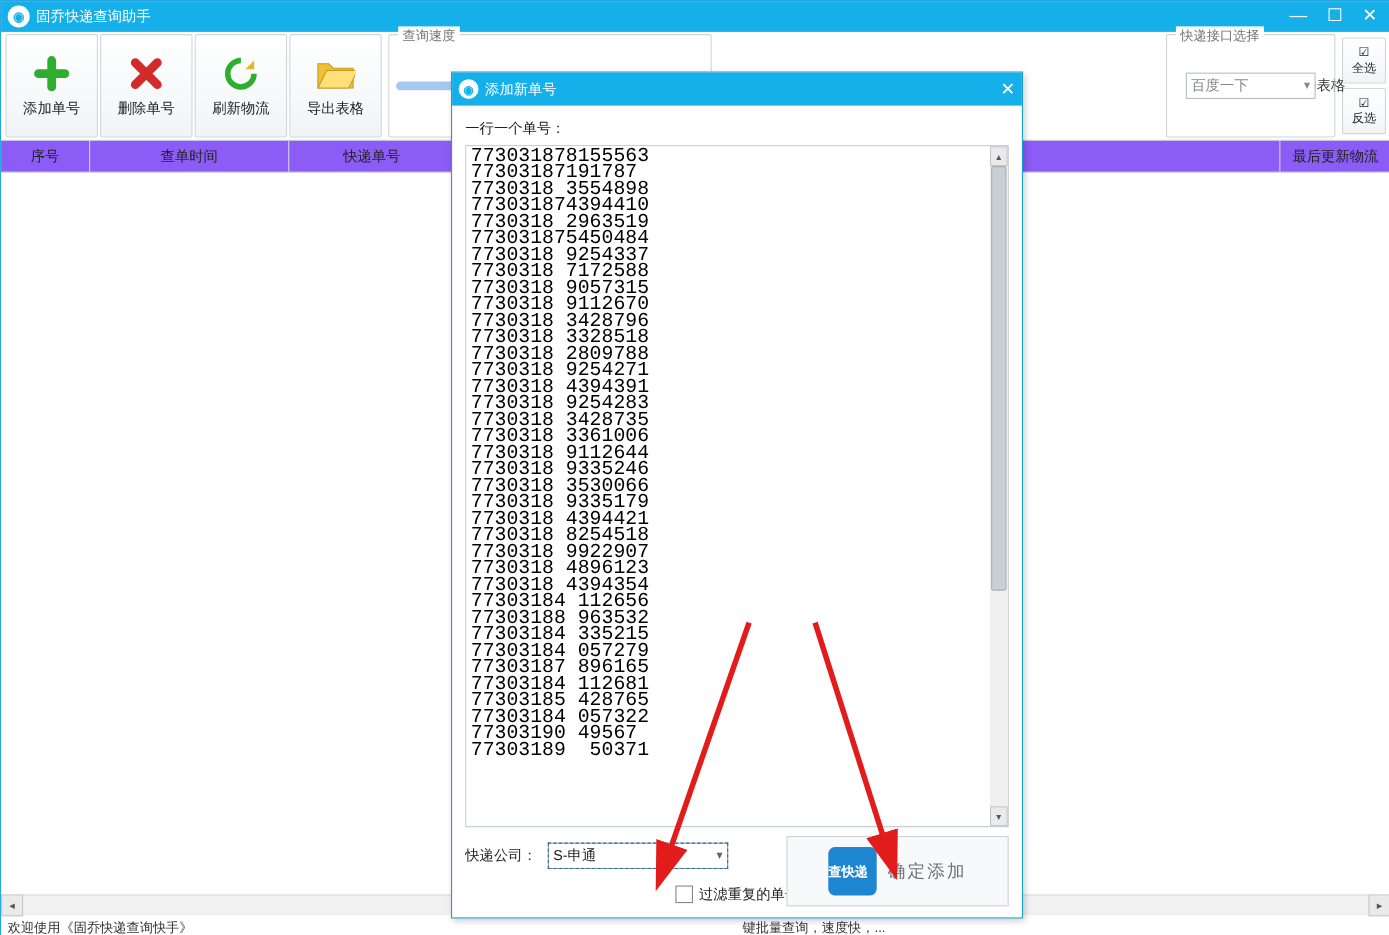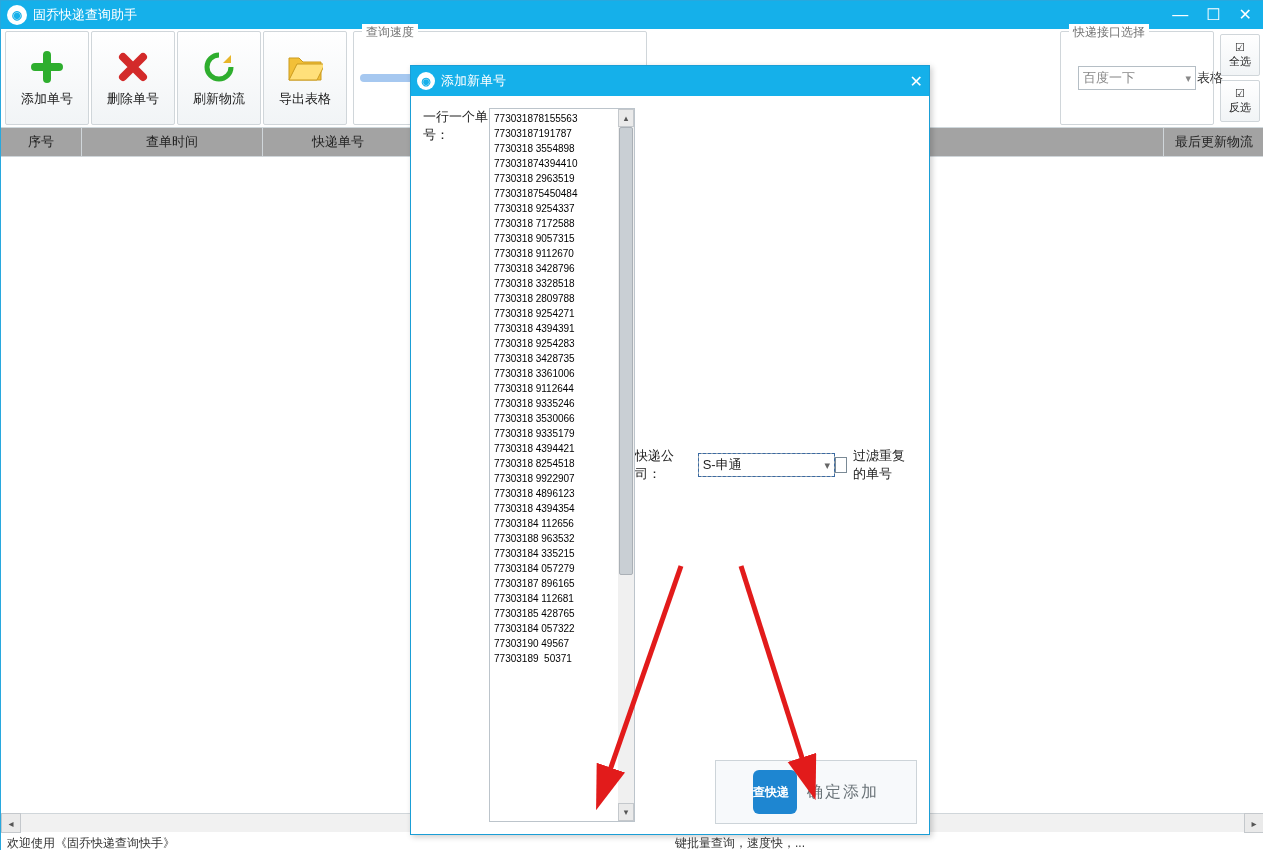--- a/index.html
+++ b/index.html
@@ -16,41 +16,41 @@
   .tbtn .lab{font-size:13px;text-align:center}
   .group{border:1px solid #d0d6da;border-radius:2px;padding:4px 6px;position:relative;margin-left:4px;display:flex;align-items:center}
   .group .gtitle{position:absolute;top:-8px;left:8px;background:#fff;padding:0 4px;font-size:12px;color:#737373}
   .slider{width:200px;height:8px;background:#a6c8f0;border-radius:4px;position:relative}
   .slider .knob{position:absolute;top:-3px;right:20px;width:14px;height:14px;border-radius:50%;background:#5a88c3;border:1px solid #3a6aa3}
   .api-group{display:flex;flex-direction:column;justify-content:center;align-items:center}
   .combo{border:1px solid #b5bec5;background:#fff;height:22px;line-height:22px;padding:0 16px 0 4px;width:96px;position:relative;color:#888}
   .combo:after{content:"▾";position:absolute;right:4px;top:0;color:#888;font-size:11px}
   .sidebtns{display:flex;flex-direction:column;gap:4px;margin-left:4px;justify-content:center}
   .smallbtn{border:1px solid #d0d6da;background:linear-gradient(#fff,#f1f4f6);width:38px;height:40px;display:flex;flex-direction:column;align-items:center;justify-content:center;font-size:11px;cursor:pointer;border-radius:2px}
-  .table-head{display:flex;border-bottom:1px solid #d0d6da;background:#a3a3a3;height:28px}
+  .table-head{display:flex;border-bottom:1px solid #d0d6da;background:#8b5cf6;height:28px}
   .th{border-right:1px solid #d0d6da;display:flex;align-items:center;justify-content:center;font-size:13px;color:#222}
   .table-body{height:656px;position:relative;background:#fff}
   .hscroll{height:18px;background:#f1f1f1;border-top:1px solid #d0d6da;display:flex;align-items:center}
   .hscroll .arrow{width:18px;height:18px;border:1px solid #c4c8cc;background:#eaeaea;display:flex;align-items:center;justify-content:center;font-size:10px;color:#555;cursor:pointer}
   .hscroll .track{flex:1;height:18px;position:relative}
   .status{height:22px;display:flex;align-items:center;padding:0 6px;font-size:12px;color:#333;gap:80px}
   .dialog{position:absolute;left:409px;top:64px;width:518px;height:768px;border:1px solid #1a9ed6;background:#fff;box-shadow:2px 2px 6px rgba(0,0,0,.2);display:flex;flex-direction:column}
   .dialog .dhead{height:30px;background:#15b0ea;color:#fff;display:flex;align-items:center;padding:0 6px}
   .dialog .dhead .dlogo{width:18px;height:18px;background:#fff;border-radius:50%;display:flex;align-items:center;justify-content:center;color:#15b0ea;font-size:11px;font-weight:bold;margin-right:6px}
   .dialog .dhead .spacer{flex:1}
   .dialog .dhead .close{cursor:pointer;font-size:16px}
-  .dialog .dbody{flex:1;padding:12px;display:flex;position:relative}
+  .dialog .dbody{flex:1;padding:12px;display:flex;flex-direction:column;position:relative}
   .dialog .hint{margin-bottom:6px}
   .numbers-wrap{flex:1;border:1px solid #bcc4cb;position:relative;display:flex}
-  .numbers{flex:1;border:none;resize:none;font-family:Liberation Sans, sans-serif;font-size:10px;line-height:15px;padding:2px 4px;white-space:pre;overflow:hidden}
+  .numbers{flex:1;border:none;resize:none;font-family:Liberation Mono, monospace;font-size:18px;line-height:15px;padding:2px 4px;white-space:pre;overflow:hidden}
   .vscroll{width:16px;background:#f0f0f0;display:flex;flex-direction:column}
   .vscroll .varrow{height:16px;border:1px solid #c4c8cc;background:#eaeaea;display:flex;align-items:center;justify-content:center;font-size:9px;color:#555;cursor:pointer}
   .vscroll .vtrack{flex:1;position:relative}
   .vscroll .vthumb{position:absolute;left:1px;right:1px;top:0;height:66%;background:#c9cfd4;border:1px solid #aab0b6;border-radius:2px}
-  .drow{display:flex;align-items:center;margin-top:0;gap:10px}
+  .drow{display:flex;align-items:center;margin-top:14px;gap:10px}
   .drow.center{justify-content:center}
   .dcombo{border:1px solid #8fa0af;height:22px;line-height:22px;padding:0 18px 0 4px;width:140px;position:relative;background:#fff;cursor:pointer;outline:1px dashed #3a6aa3;outline-offset:-1px}
   .dcombo:after{content:"▾";position:absolute;right:4px;top:0;color:#666;font-size:11px}
   .confirm{border:1px solid #cdd4d9;background:#f7f9fb;width:200px;height:62px;display:flex;align-items:center;justify-content:center;gap:10px;cursor:pointer;position:absolute;right:12px;bottom:10px}
   .confirm .ic{width:44px;height:44px;background:#1e86d1;border-radius:6px;display:flex;align-items:center;justify-content:flex-start;color:#fff;font-size:12px;font-weight:bold}
   .confirm .txt{font-size:16px;color:#6a7378;letter-spacing:2px}
   .chkbox{display:flex;align-items:center;gap:6px}
   .chk{width:14px;height:14px;border:1px solid #7a8a96;background:#fff}
   .note{position:absolute;right:41px;top:68px;font-size:13px;color:#333}
   svg.arrow-ann{position:absolute;pointer-events:none}

